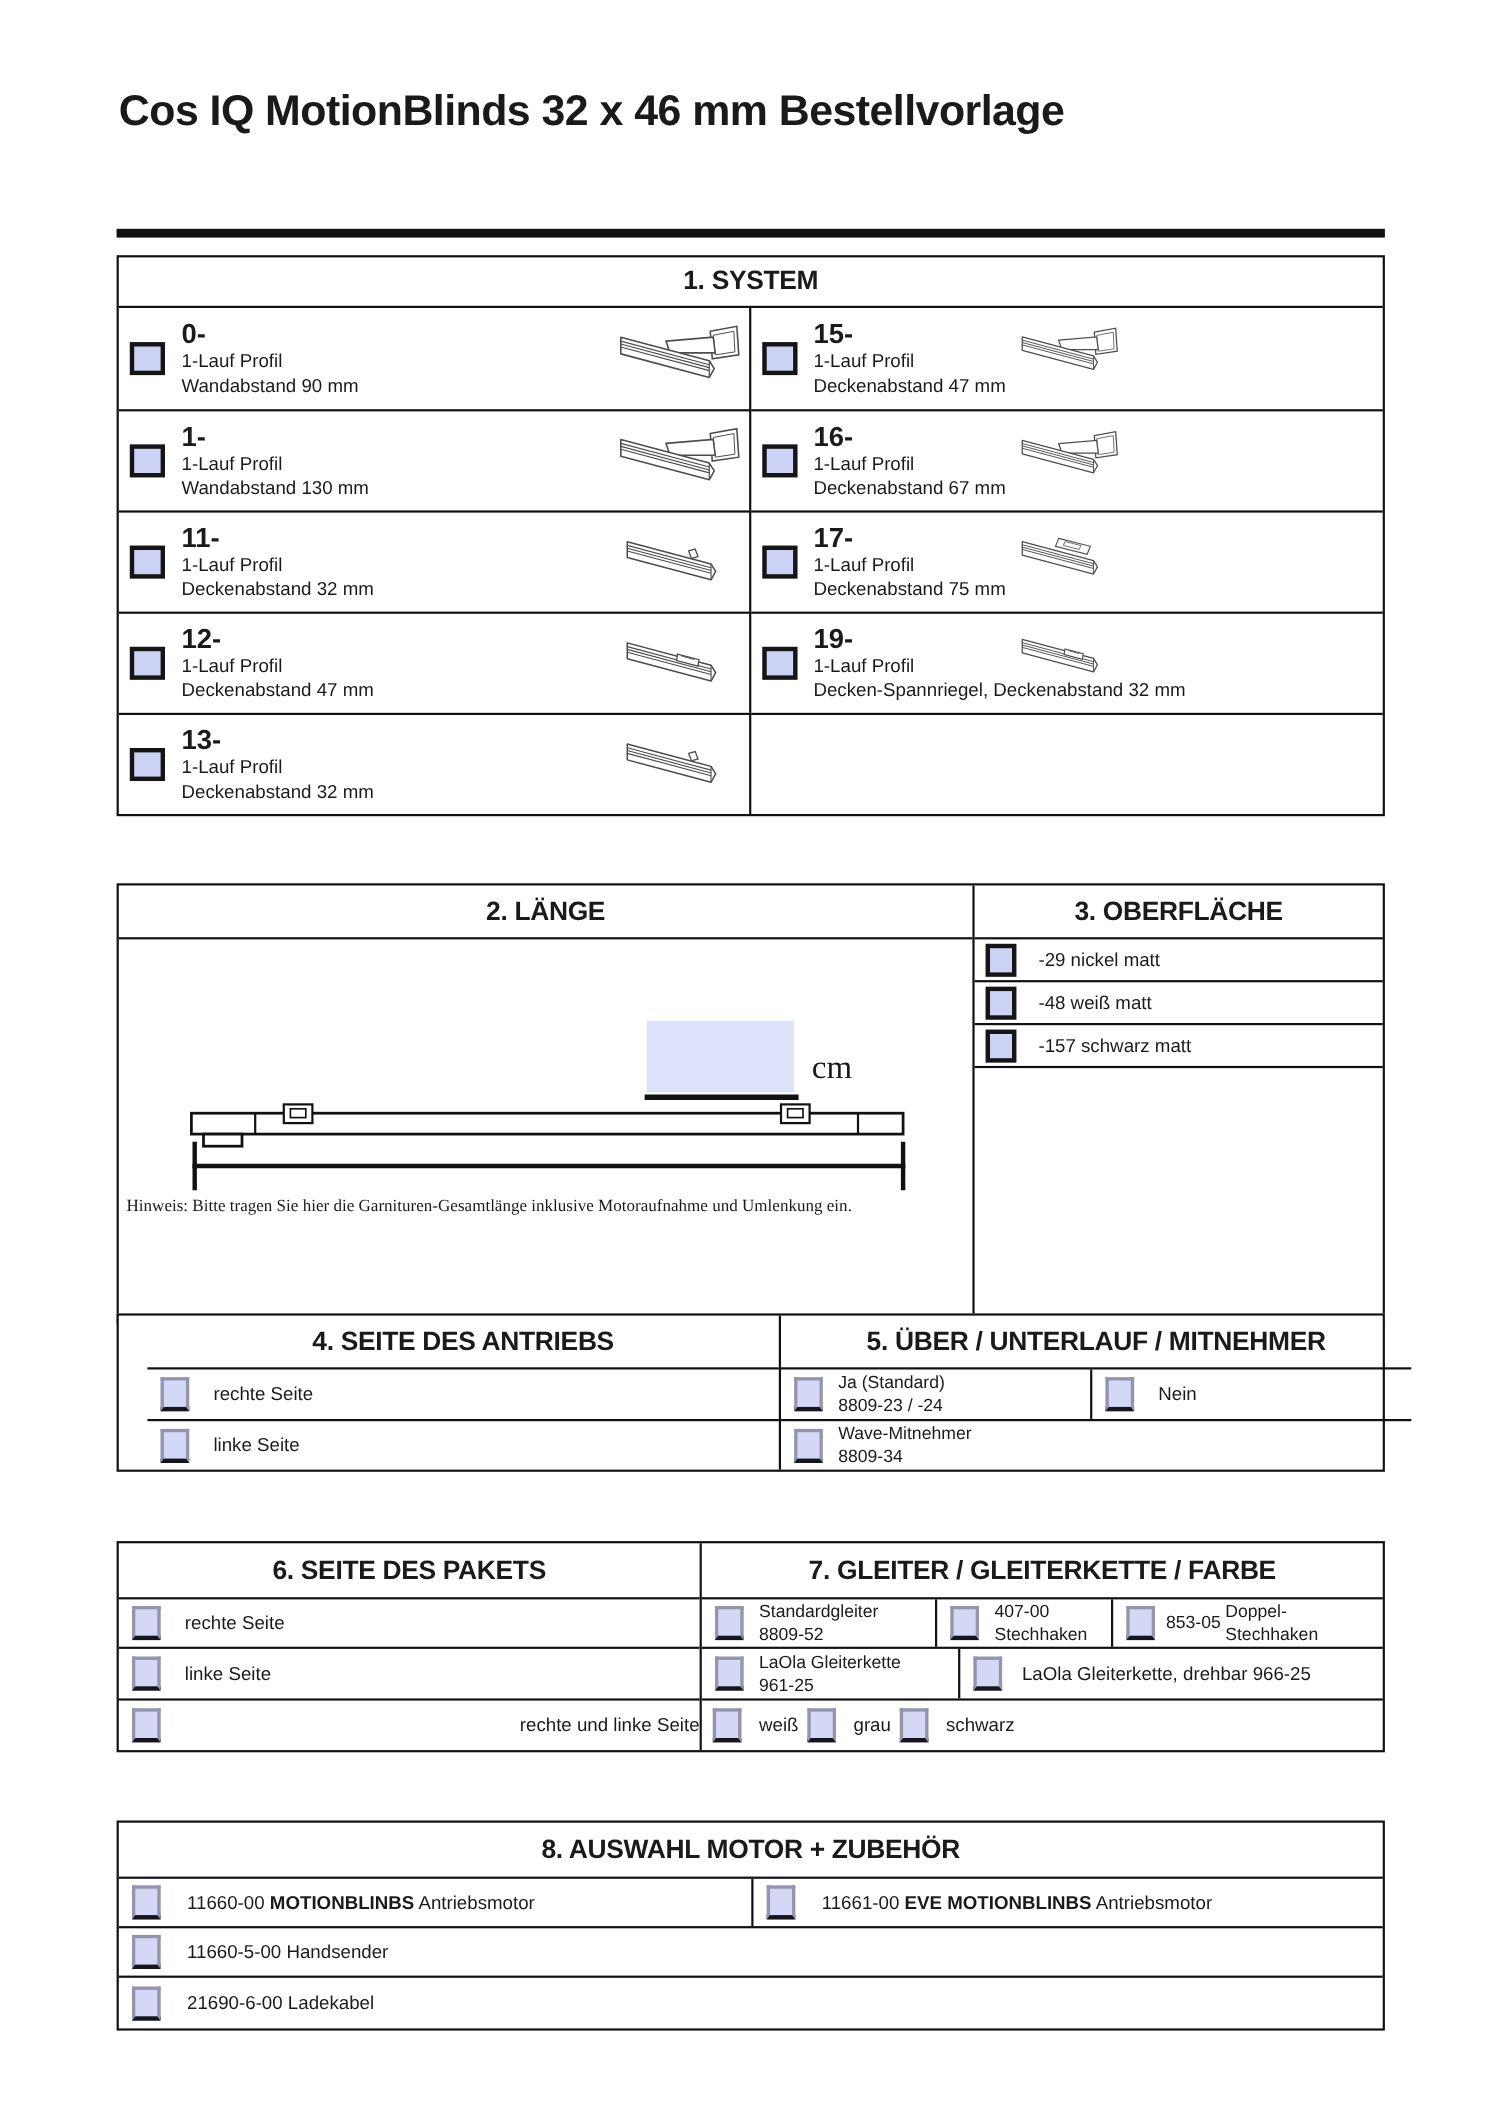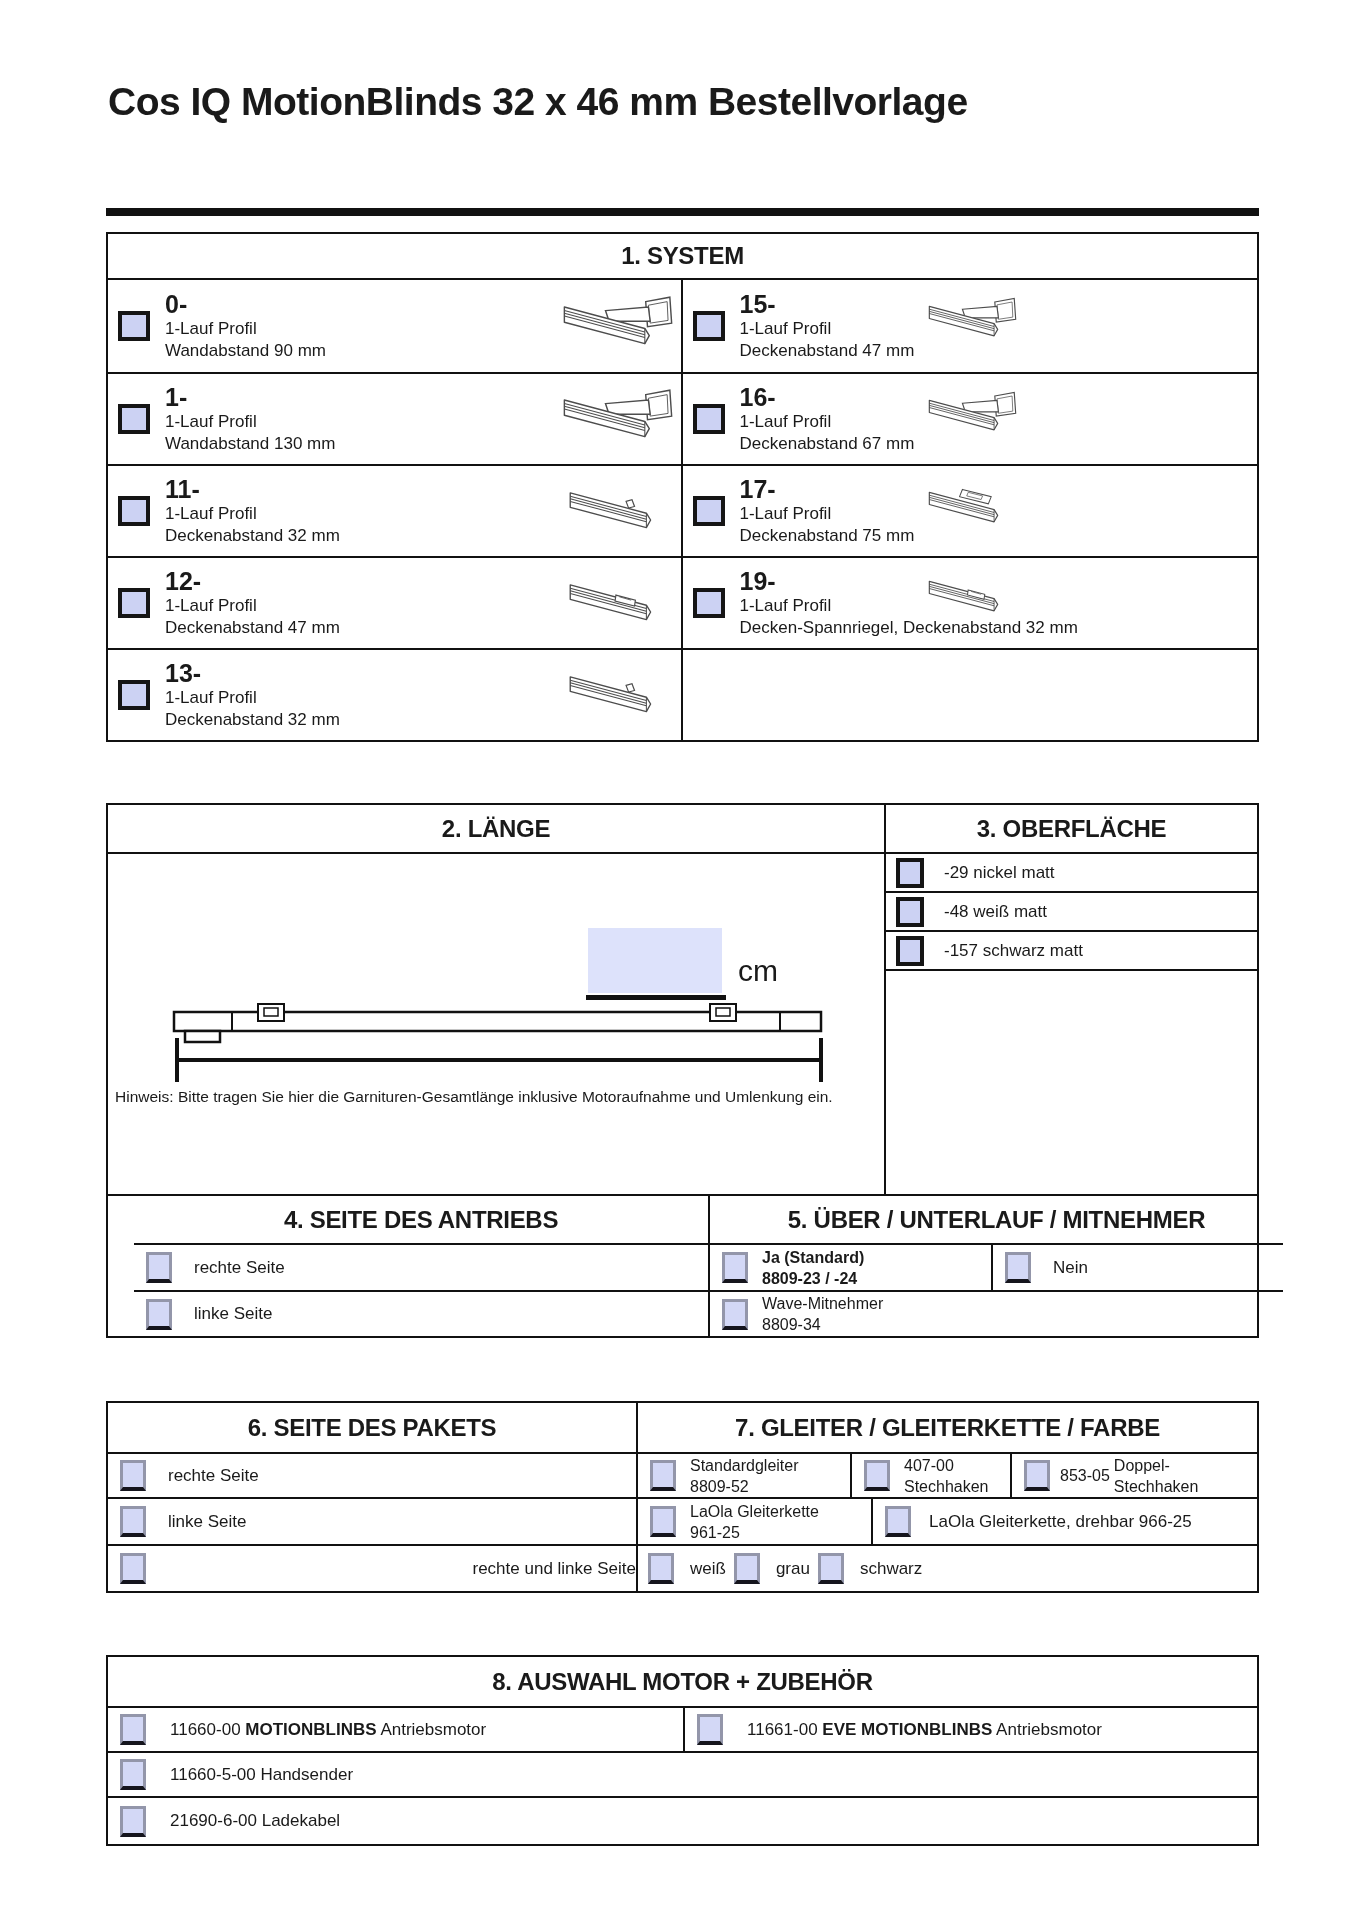--- a/index.html
+++ b/index.html
@@ -32,21 +32,21 @@
   .syscell .cbA{margin-left:10px;}
   .systext{margin-left:15px;line-height:22px;font-size:17px;}
   .syscode{font-size:25px;font-weight:bold;line-height:27px;}
   .illu{position:absolute;}
   .illu.lpos{right:4px;top:50%;transform:translateY(-50%);}
   .illu.rpos{left:242px;top:6px;}
 
   
   .t23{display:grid;grid-template-columns:778px 371px;}
   .lencol{border-right:2px solid #111;box-sizing:border-box;}
-  .lenbody{position:relative;height:348px;}
+  .lenbody{position:relative;height:348px;font-family:Liberation Serif, serif;}
   .leninput{position:absolute;left:480px;top:74px;width:134px;height:65px;background:#dde2fb;}
   .lenunder{position:absolute;left:478px;top:141px;width:140px;height:5px;background:#111;}
   .lenunit{position:absolute;left:630px;top:100px;font-size:30px;}
   .lenrail{position:absolute;left:44px;top:146px;}
   .lenhint{position:absolute;left:7px;top:234px;font-size:15.5px;white-space:nowrap;}
   .surfrow{height:39px;border-bottom:2px solid #111;display:flex;align-items:center;box-sizing:border-box;}
   .surfrow .cbA{margin-left:10px;}
   .surflabel{margin-left:20px;font-size:17px;}
 
   
@@ -278,21 +278,21 @@
       <div class="optrow last" style="height:44px;">
         <span class="cbB"></span>
         <span class="optlabel">linke Seite</span>
       </div>
     </div>
     <div class="col">
       <div class="chead">
         <span>5. ÜBER / UNTERLAUF / MITNEHMER</span>
       </div>
       <div style="display:flex;height:47px;border-bottom:2px solid #111;box-sizing:border-box;">
-        <div class="cell bdr" style="width:283px;font-weight:bold;">
+        <div class="cell bdr" style="width:283px;">
           <span class="cbB"></span>
           <div class="duo">
             <div>Ja (Standard)</div>
             <div>8809-23 / -24</div>
           </div>
         </div>
         <div class="cell" style="flex:1;">
           <span class="cbB"></span>
           <span class="optlabel">Nein</span>
         </div>

